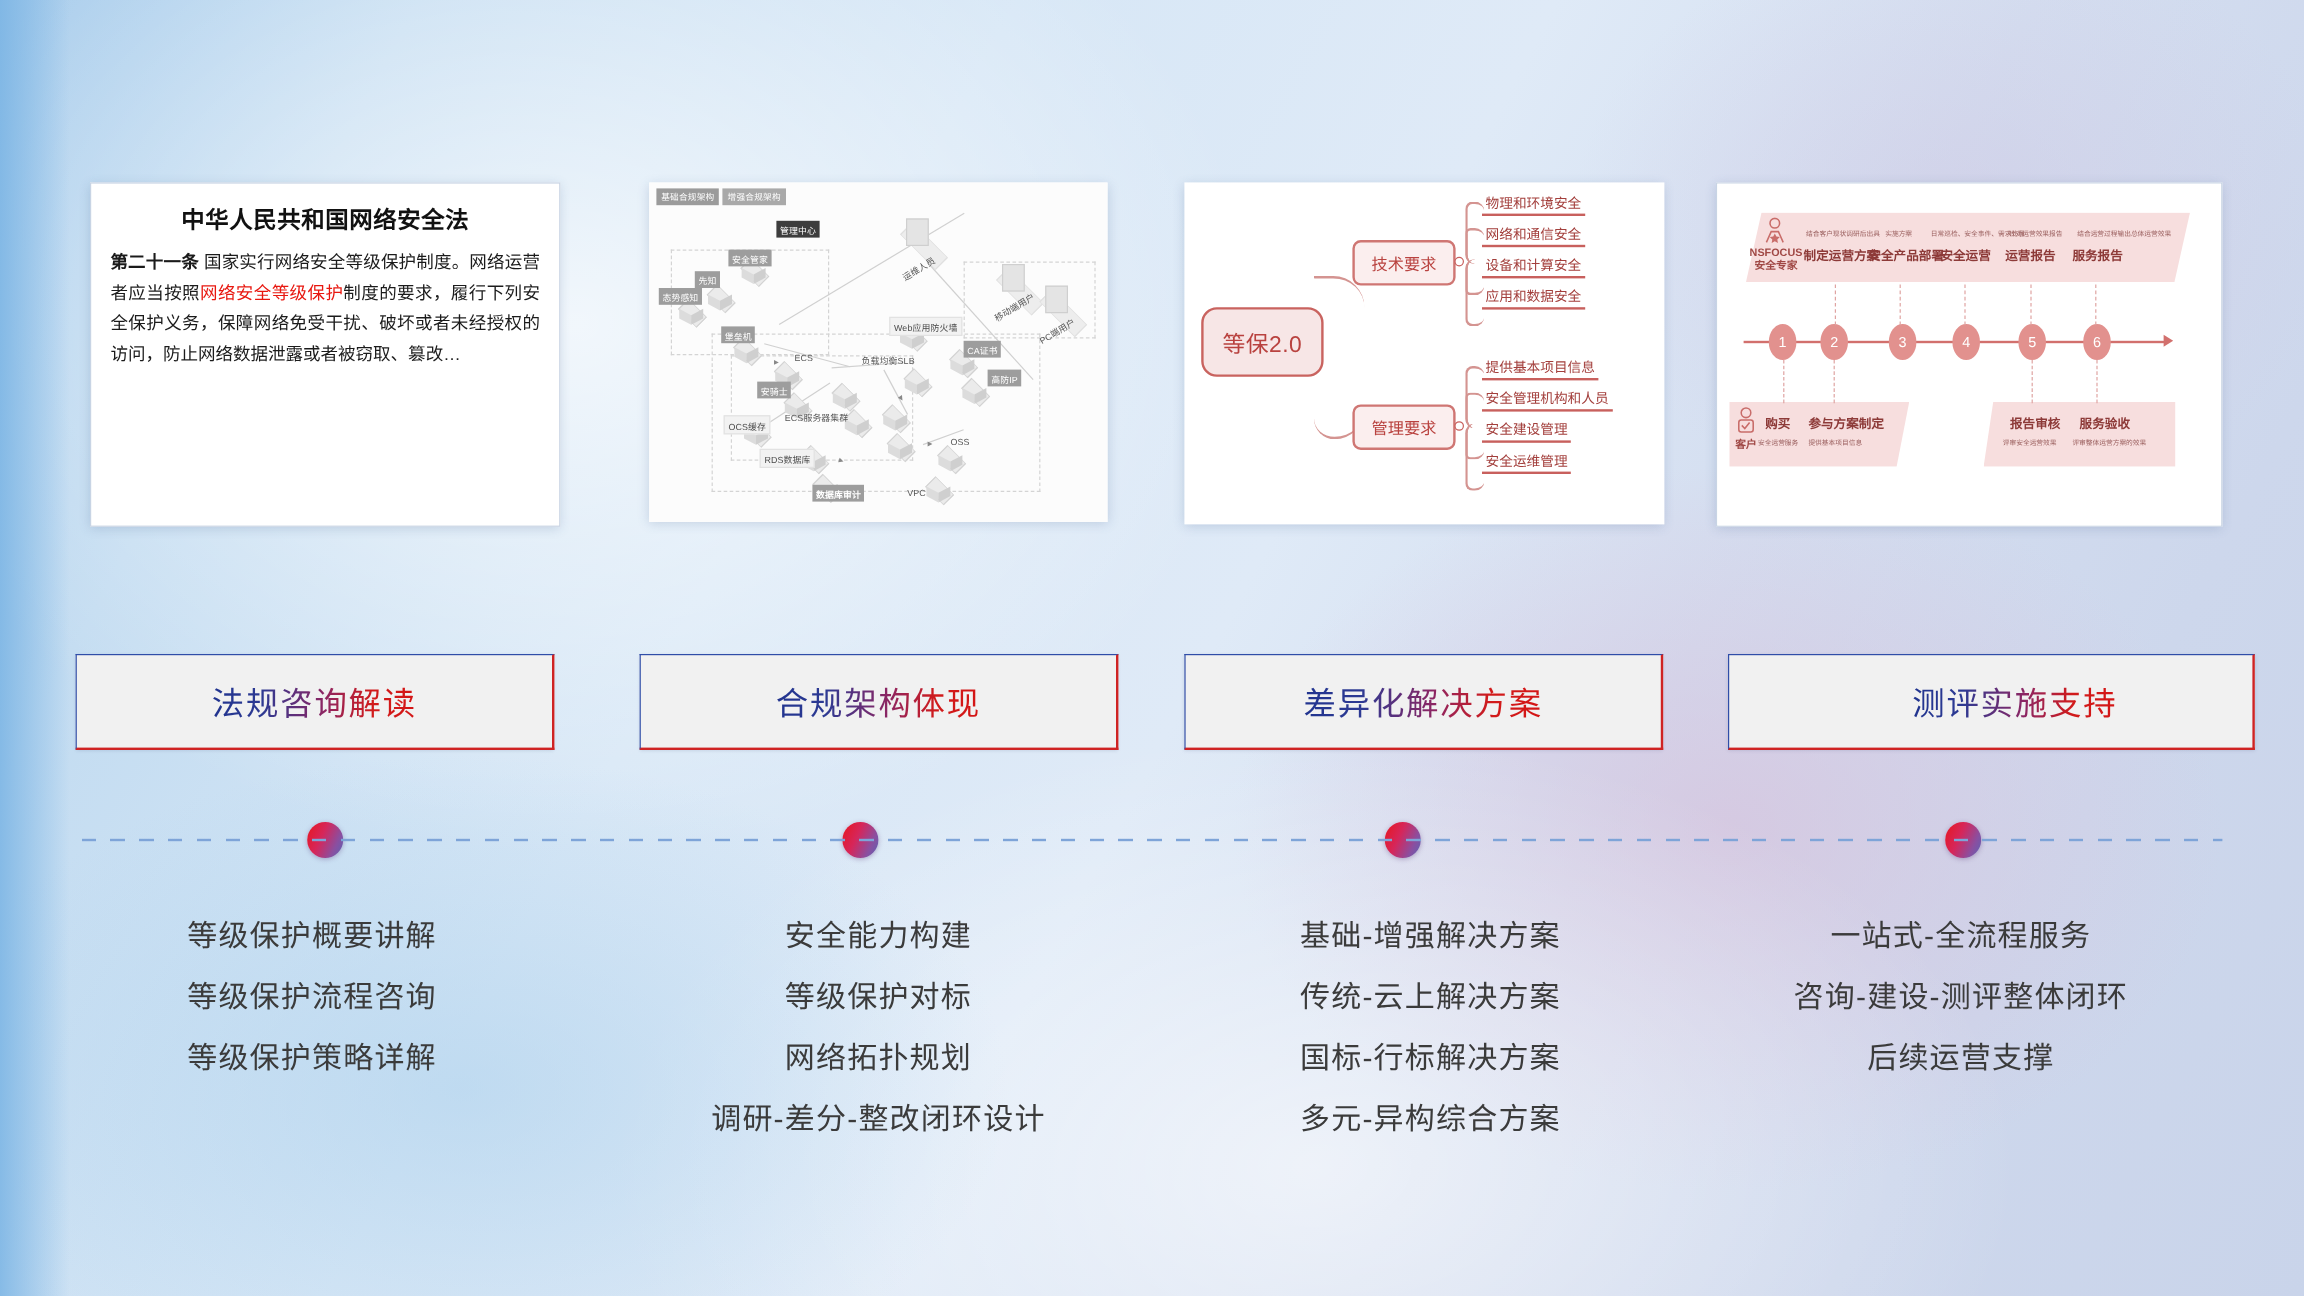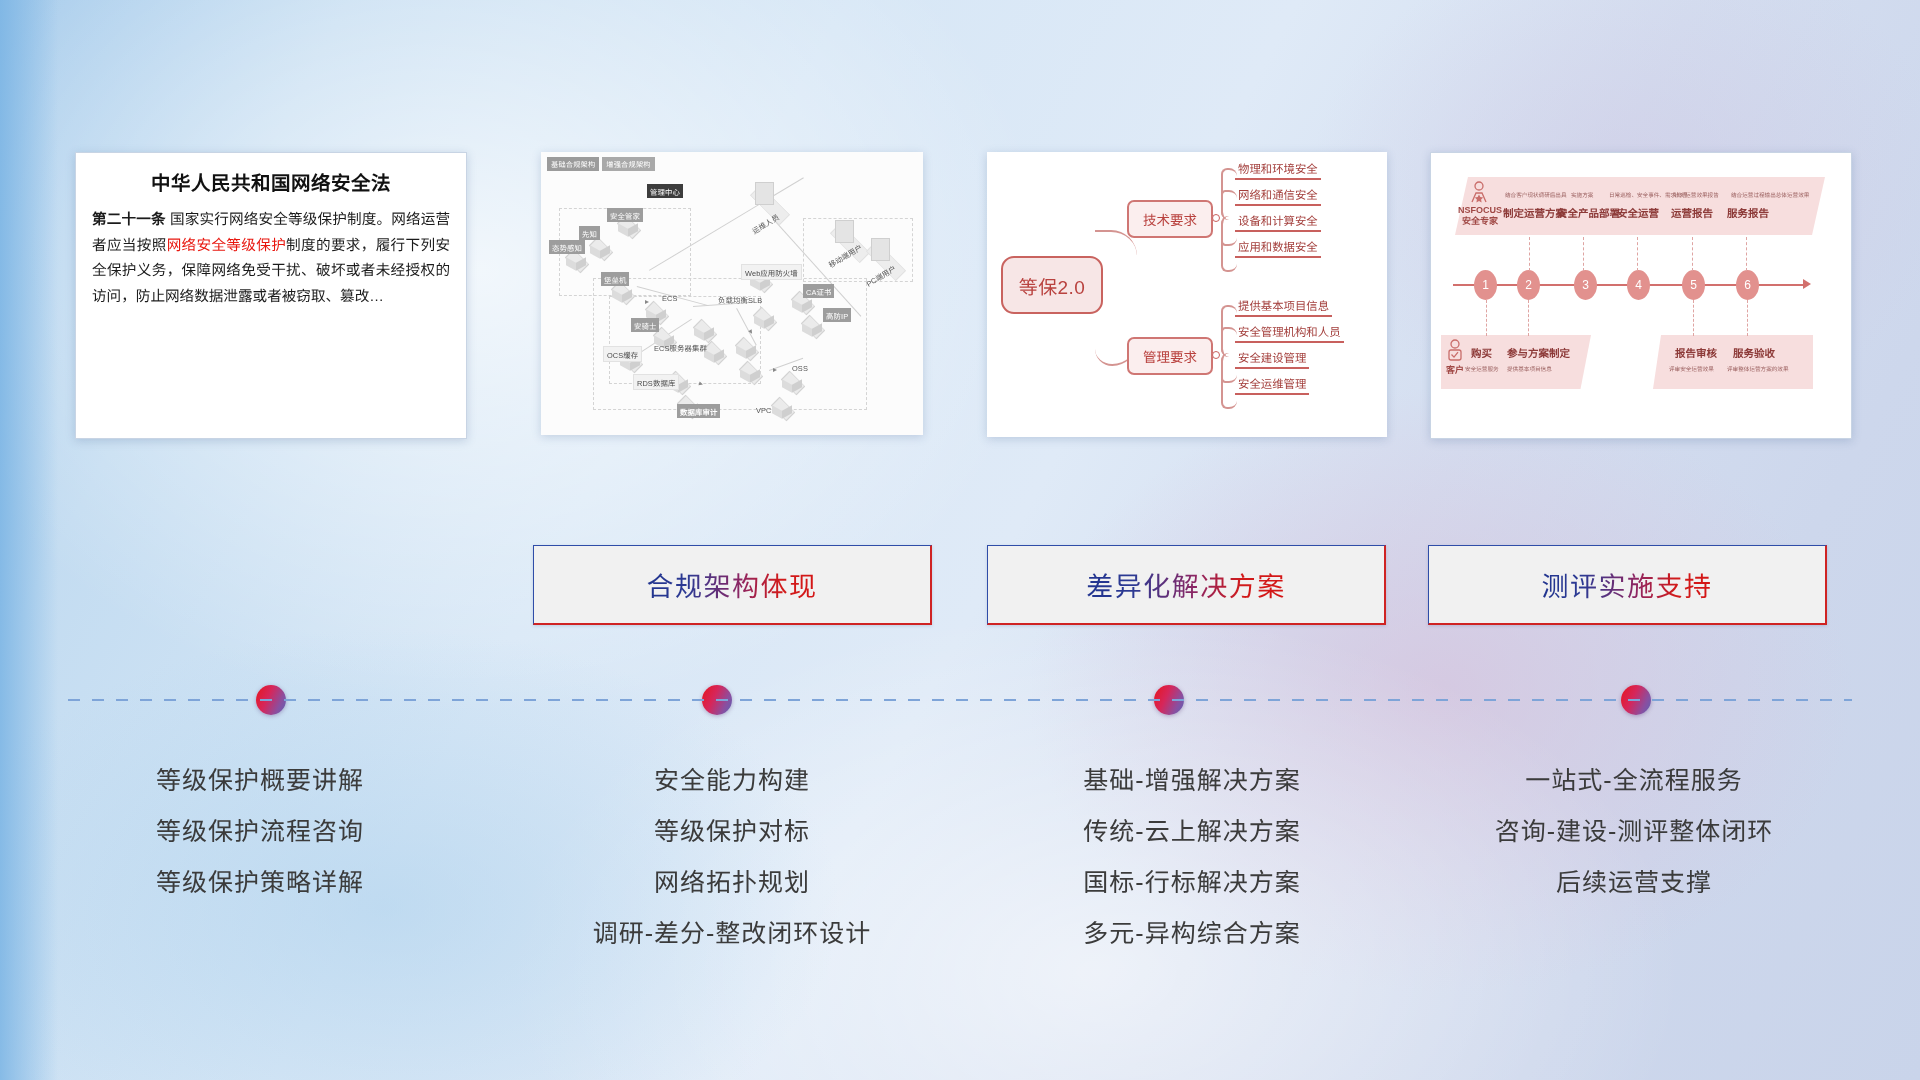--- a/index.html
+++ b/index.html
@@ -125,21 +125,21 @@
 
   
   .headbox{position:absolute;top:545px;height:77px;background:#f1f1f1;
     border:1px solid #2f4da8;border-right:2px solid #cf2323;
     border-bottom:2px solid #cf2323;
     display:flex;align-items:center;justify-content:center;
     box-shadow:0 1px 3px rgba(50,70,120,.18);}
   .headbox-0{left:8px;width:396px;}
   .headbox-1{left:6px;width:396px;}
   .headbox-2{left:0px;width:396px;}
-  .headbox-3{left:4px;width:396px;}
+  .headbox-3{left:16px;width:396px;padding-left:40px;}
   .headtext{font-size:27px;letter-spacing:1.5px;
     background:linear-gradient(90deg,#21348f 0%,#2d3a93 24%,#8e2562 55%,#d11b1b 78%,#d41515 100%);
     -webkit-background-clip:text;background-clip:text;color:transparent;
     -webkit-text-fill-color:transparent;}
 
   
   .timeline{position:absolute;left:68px;top:699px;width:1784px;height:2px;
     background-image:repeating-linear-gradient(90deg,#7ea4d8 0 12px,rgba(255,255,255,0) 12px 24px);}
   .tdot{position:absolute;top:685px;width:30px;height:30px;border-radius:50%;
     background:linear-gradient(115deg,#e8151d 0%,#d6265a 40%,#8a4fa0 75%,#5a63b5 100%);
@@ -169,20 +169,23 @@
       <div class="law">
         <div class="law-title">中华人民共和国网络安全法</div>
 
         <div class="law-p">
           <b>第二十一条</b><span> 国家实行网络安全等级保护制度。网络运营者应当按照</span><span class="law-red">网络安全等级保护</span><span>制度的要求，履行下列安全保护义务，保障网络免受干扰、破坏或者未经授权的访问，防止网络数据泄露或者被窃取、篡改…</span>
         </div>
 
       </div>
     </div>
 
+    <div class="headbox headbox-0">
+      <span class="headtext">法规咨询解读</span>
+    </div>
 
     <div class="tdot" style="left:201px"></div>
 
     <div class="blist">
       <div class="bitem">等级保护概要讲解</div>
       <div class="bitem">等级保护流程咨询</div>
       <div class="bitem">等级保护策略详解</div>
     </div>
   </div>
 

